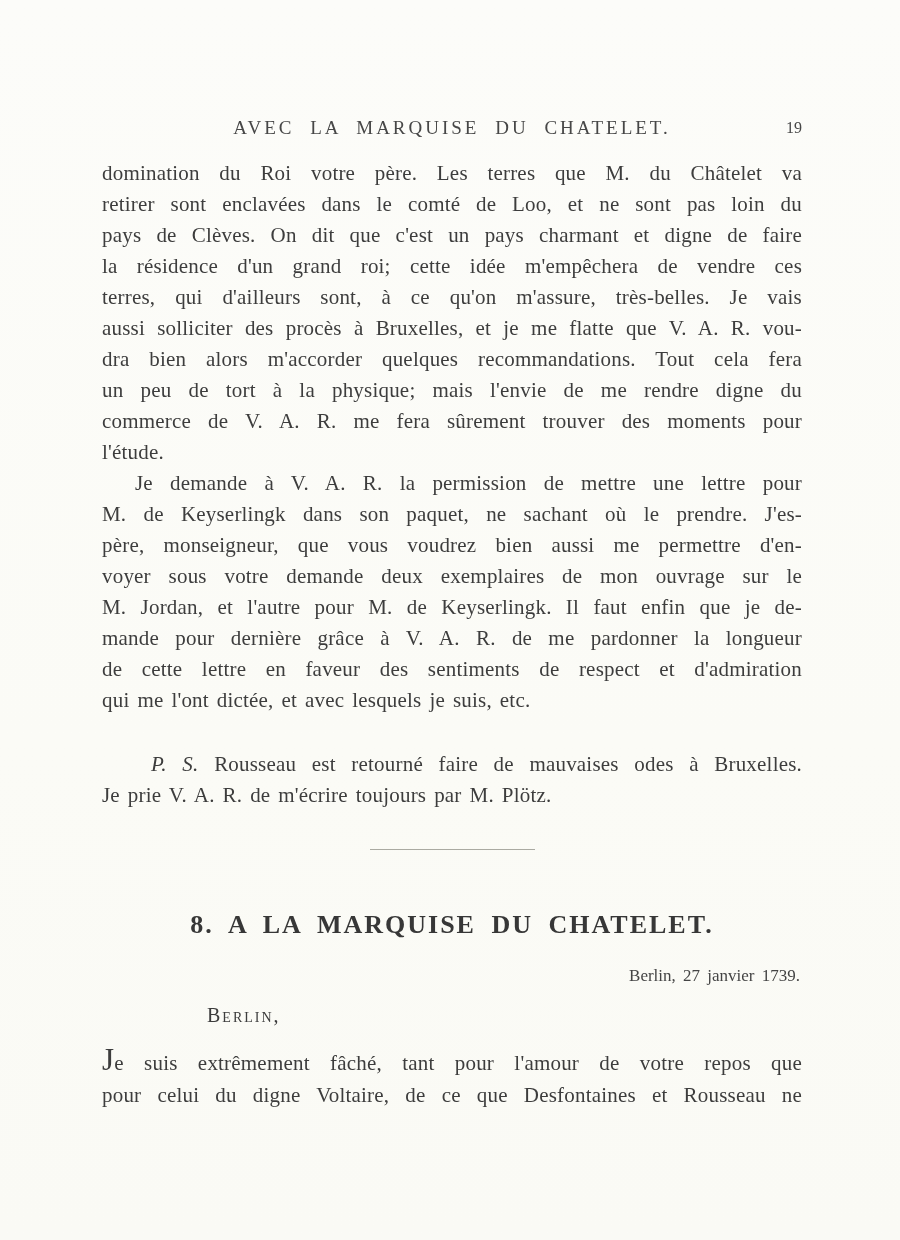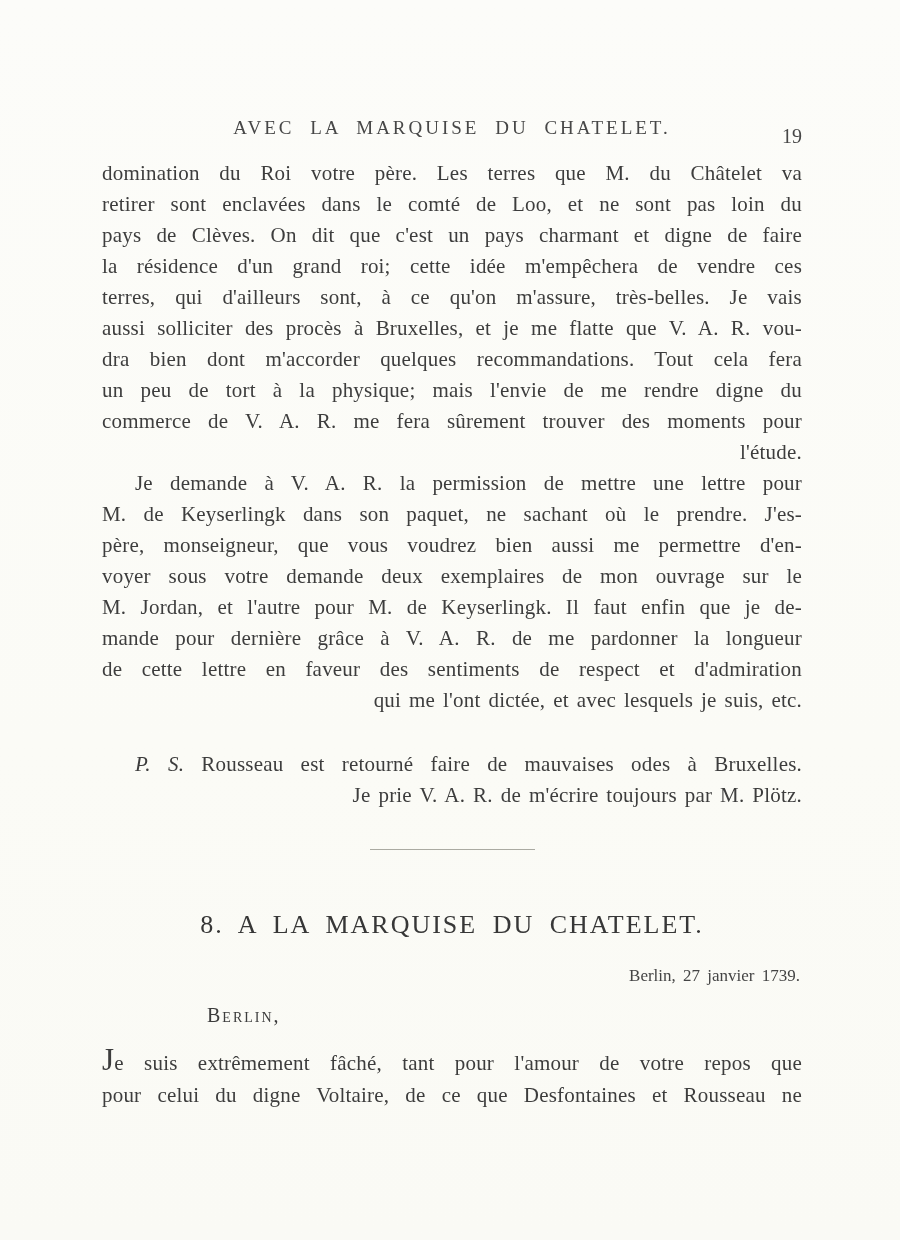--- a/index.html
+++ b/index.html
@@ -29,55 +29,54 @@
   .head-title{
     display:block;
     text-align:center;
     font-size:19px;
     letter-spacing:3px;
     word-spacing:8px;
     color:#474747;
   }
   .page-num{
     position:absolute;
-    right:0; top:8px;
-    font-size:20px;
+    right:0; top:0;
+    font-size:16px;
     color:#474747;
   }
   
   .letter-body{margin-top:18px;}
   .line{
     margin:0;
     font-size:21px;
     line-height:31px;
     letter-spacing:.2px;
     word-spacing:2.5px;
-    text-align:right;
   }
   .just{
     text-align:justify;
     text-align-last:justify;
   }
   .indent{text-indent:33px;}
   .ps-block{margin-top:33px;}
-  .ps-label{font-style:italic;}
+  .ps-label{font-style:italic;margin-left:16px;}
   
   .divider{
     width:165px;
     border:none;
     border-top:1.5px solid #aaaaa2;
     margin:38px auto 0 auto;
   }
   
   .letter-heading{
     margin-top:57px;
     text-align:center;
     font-size:26px;
     line-height:36px;
-    font-weight:normal;
+    font-weight:bold;
     letter-spacing:2px;
     word-spacing:7px;
     color:#373737;
   }
   .dateline{
     margin-top:8px;
     text-align:right;
     font-size:17px;
     line-height:21px;
     word-spacing:3px;
@@ -111,21 +110,21 @@
       <span class="page-num">19</span>
     </header>
 
     <main class="letter-body">
       <p class="line just">domination du Roi votre père.  Les terres que M. du Châtelet va</p>
       <p class="line just">retirer sont enclavées dans le comté de Loo, et ne sont pas loin du</p>
       <p class="line just">pays de Clèves.  On dit que c'est un pays charmant et digne de faire</p>
       <p class="line just">la résidence d'un grand roi; cette idée m'empêchera de vendre ces</p>
       <p class="line just">terres, qui d'ailleurs sont, à ce qu'on m'assure, très-belles.  Je vais</p>
       <p class="line just">aussi solliciter des procès à Bruxelles, et je me flatte que V. A. R. vou-</p>
-      <p class="line just">dra bien dont m'accorder quelques recommandations.  Tout cela fera</p>
+      <p class="line just">dra bien alors m'accorder quelques recommandations.  Tout cela fera</p>
       <p class="line just">un peu de tort à la physique; mais l'envie de me rendre digne du</p>
       <p class="line just">commerce de V. A. R. me fera sûrement trouver des moments pour</p>
       <p class="line">l'étude.</p>
 
       <p class="line just indent">Je demande à V. A. R. la permission de mettre une lettre pour</p>
       <p class="line just">M. de Keyserlingk dans son paquet, ne sachant où le prendre.  J'es-</p>
       <p class="line just">père, monseigneur, que vous voudrez bien aussi me permettre d'en-</p>
       <p class="line just">voyer sous votre demande deux exemplaires de mon ouvrage sur le</p>
       <p class="line just">M. Jordan, et l'autre pour M. de Keyserlingk.  Il faut enfin que je de-</p>
       <p class="line just">mande pour dernière grâce à V. A. R. de me pardonner la longueur</p>

